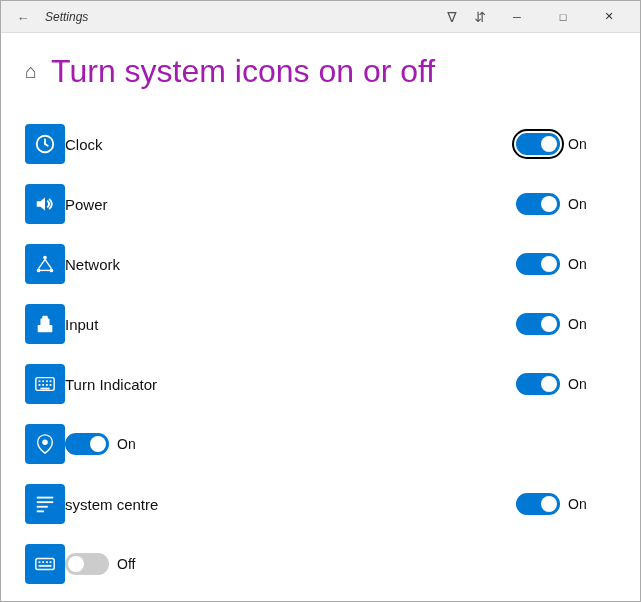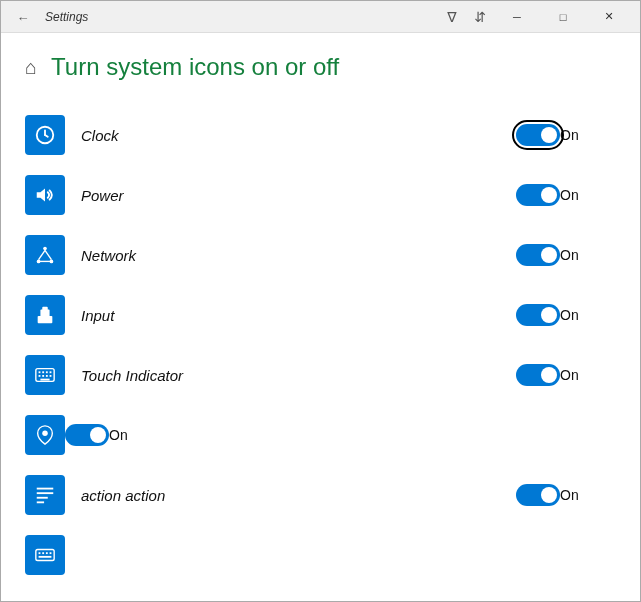--- a/index.html
+++ b/index.html
@@ -79,23 +79,23 @@
       display: flex;
       align-items: center;
       gap: 14px;
       margin-bottom: 24px;
     }
     .home-icon {
       font-size: 20px;
       color: #555;
     }
     .page-title {
-      font-size: 24px;
+      font-size: 32px;
       font-weight: 300;
-      color: #15803d;
+      color: #a21caf;
     }
 
     
     .setting-row {
       display: flex;
       align-items: center;
       padding: 10px 0;
       border-bottom: none;
     }
     .setting-icon {
@@ -110,26 +110,26 @@
     }
     .setting-icon svg {
       width: 22px;
       height: 22px;
       fill: white;
     }
     .setting-label {
       flex: 1;
       font-size: 15px;
       color: #111;
-      margin-left: 16px;
-      font-style: italic;
+      margin-left: 0;
     }
     .toggle-container {
       display: flex;
       align-items: center;
+      gap: 8px;
       min-width: 100px;
       justify-content: flex-start;
     }
     .toggle-container.focused .toggle-track {
       outline: 2px solid #000;
       outline-offset: 2px;
     }
     .toggle-track {
       width: 44px;
       height: 22px;
@@ -262,21 +262,21 @@
             <rect x="9" y="8" width="2" height="2" fill="white"></rect>
             <rect x="13" y="8" width="2" height="2" fill="white"></rect>
             <rect x="17" y="8" width="2" height="2" fill="white"></rect>
             <rect x="5" y="12" width="2" height="2" fill="white"></rect>
             <rect x="9" y="12" width="2" height="2" fill="white"></rect>
             <rect x="13" y="12" width="2" height="2" fill="white"></rect>
             <rect x="17" y="12" width="2" height="2" fill="white"></rect>
             <rect x="7" y="16" width="10" height="2" fill="white"></rect>
           </svg>
     </div>
-    <span class="setting-label">Touch Indicator</span>
+    <span class="setting-label">Turn Indicator</span>
     <div class="toggle-container">
       <div class="toggle-track on">
         <div class="toggle-thumb"></div>
       </div>
       <span class="toggle-label">On</span>
     </div>
   </div>
       <div class="setting-row">
     <div class="setting-icon">
       <svg viewBox="0 0 24 24">
@@ -293,34 +293,40 @@
   </div>
       <div class="setting-row">
     <div class="setting-icon">
       <svg viewBox="0 0 24 24">
             <rect x="3" y="4" width="18" height="2" fill="white"></rect>
             <rect x="3" y="9" width="18" height="2" fill="white"></rect>
             <rect x="3" y="14" width="12" height="2" fill="white"></rect>
             <rect x="3" y="19" width="8" height="2" fill="white"></rect>
           </svg>
     </div>
-    <span class="setting-label">action action</span>
+    <span class="setting-label">system centre</span>
     <div class="toggle-container">
       <div class="toggle-track on">
         <div class="toggle-thumb"></div>
       </div>
       <span class="toggle-label">On</span>
     </div>
   </div>
       <div class="setting-row">
     <div class="setting-icon">
       <svg viewBox="0 0 24 24">
             <rect x="2" y="6" width="20" height="12" rx="2" stroke="white" stroke-width="1.5" fill="none"></rect>
             <rect x="5" y="9" width="2" height="2" fill="white"></rect>
             <rect x="9" y="9" width="2" height="2" fill="white"></rect>
             <rect x="13" y="9" width="2" height="2" fill="white"></rect>
             <rect x="17" y="9" width="2" height="2" fill="white"></rect>
             <rect x="5" y="13" width="14" height="2" fill="white"></rect>
           </svg>
     </div>
+    <div class="toggle-container">
+      <div class="toggle-track off">
+        <div class="toggle-thumb"></div>
+      </div>
+      <span class="toggle-label">Off</span>
+    </div>
   </div>
     </div>
 </div>
 
 </body></html>

